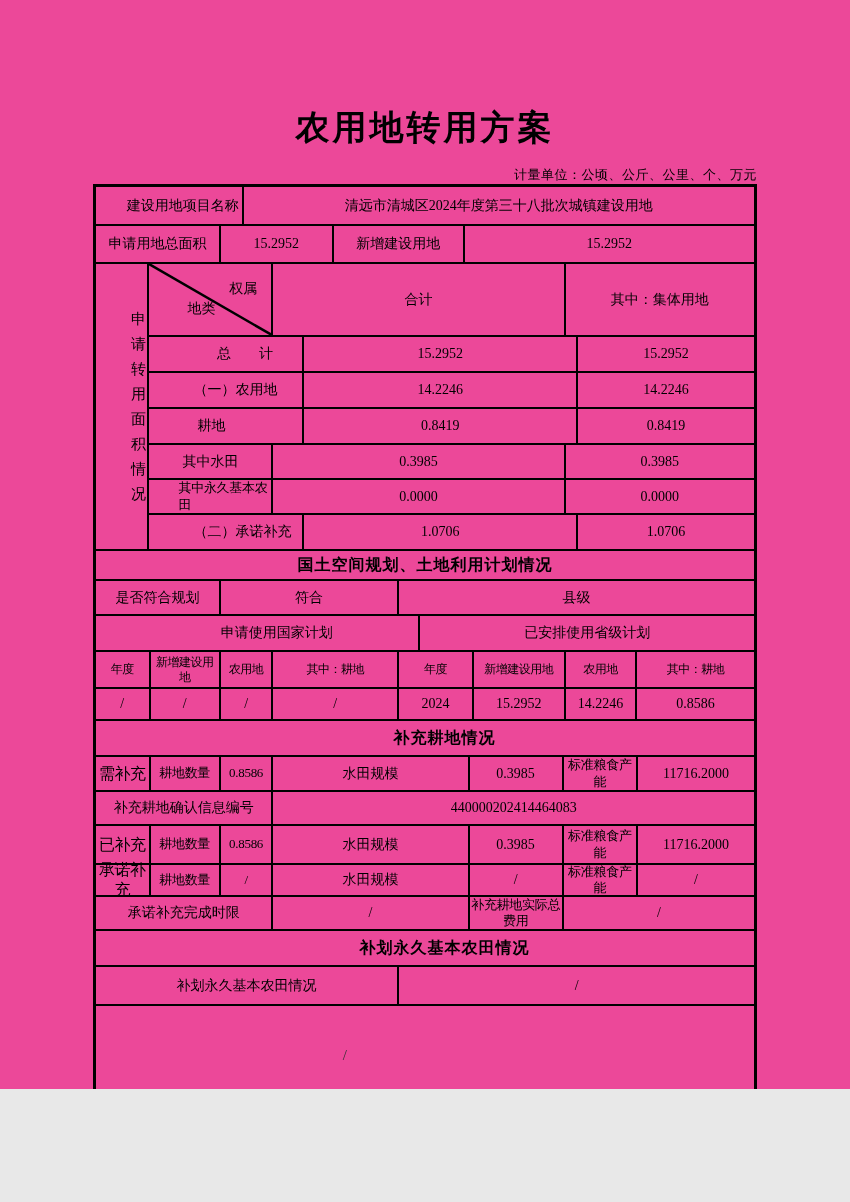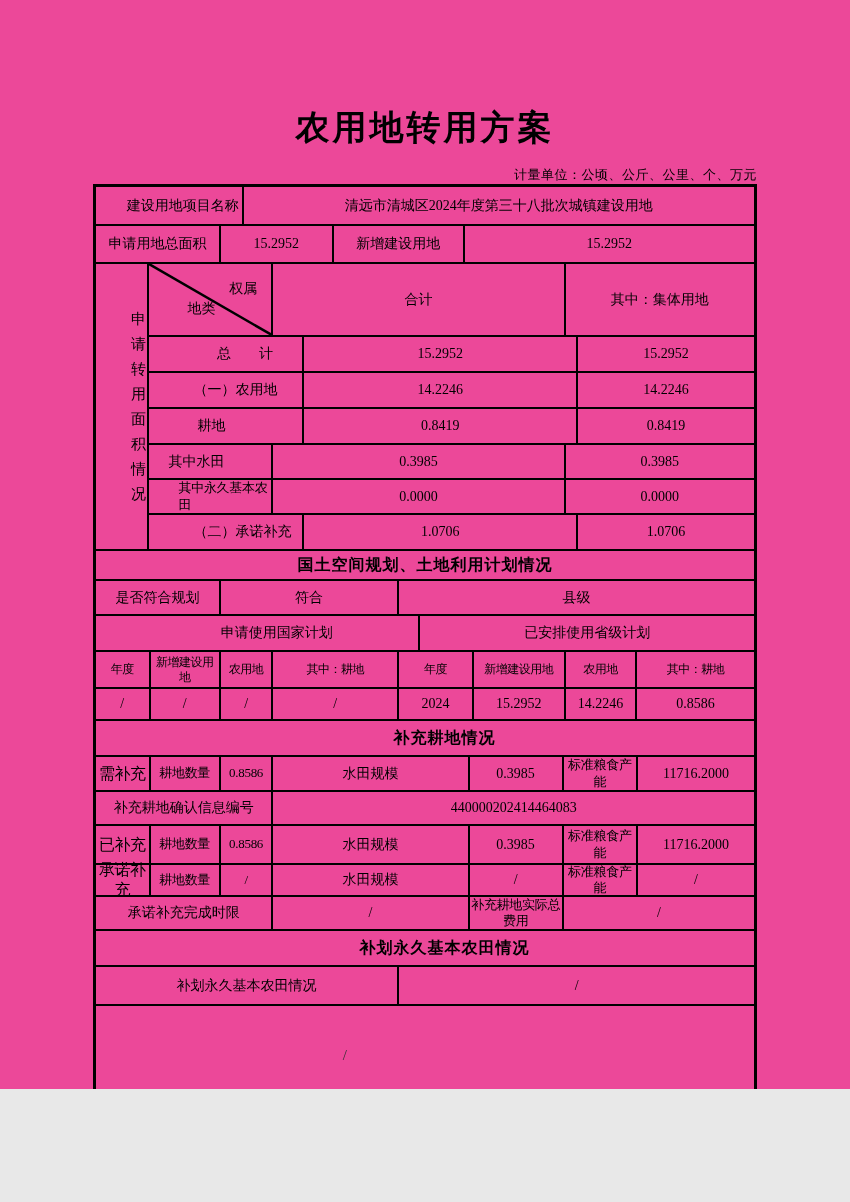--- a/index.html
+++ b/index.html
@@ -69,21 +69,21 @@
     word-break:break-all;text-align:center;
   }
   .diag{position:relative;padding:0;}
   .diag svg{position:absolute;left:0;top:0;width:100%;height:100%;}
   .dg-b{position:absolute;left:12px;top:36px;font-size:14px;margin-left:27px;}
   .dg-t{position:absolute;right:14px;top:16px;font-size:14px;}
   .al{justify-content:flex-start;text-align:left;}
   .p6{padding-left:6px;}
   .p10{padding-left:10px;}
   .p16{padding-left:30px;}
-  .p20{padding-left:20px;}
+  .p20{padding-left:34px;}
   .sm{font-size:13px;letter-spacing:-0.3px;}
   .xs{font-size:16px;letter-spacing:-0.5px;border-radius:13px;}
   .colhead .c{font-size:12px;letter-spacing:-0.5px;}
   .remark{justify-content:flex-start;padding-left:37.5%;font-size:15px;color:#333;}
 </style>
 </head>
 <body>
 
 <div class="page">
   <div class="sheet">

